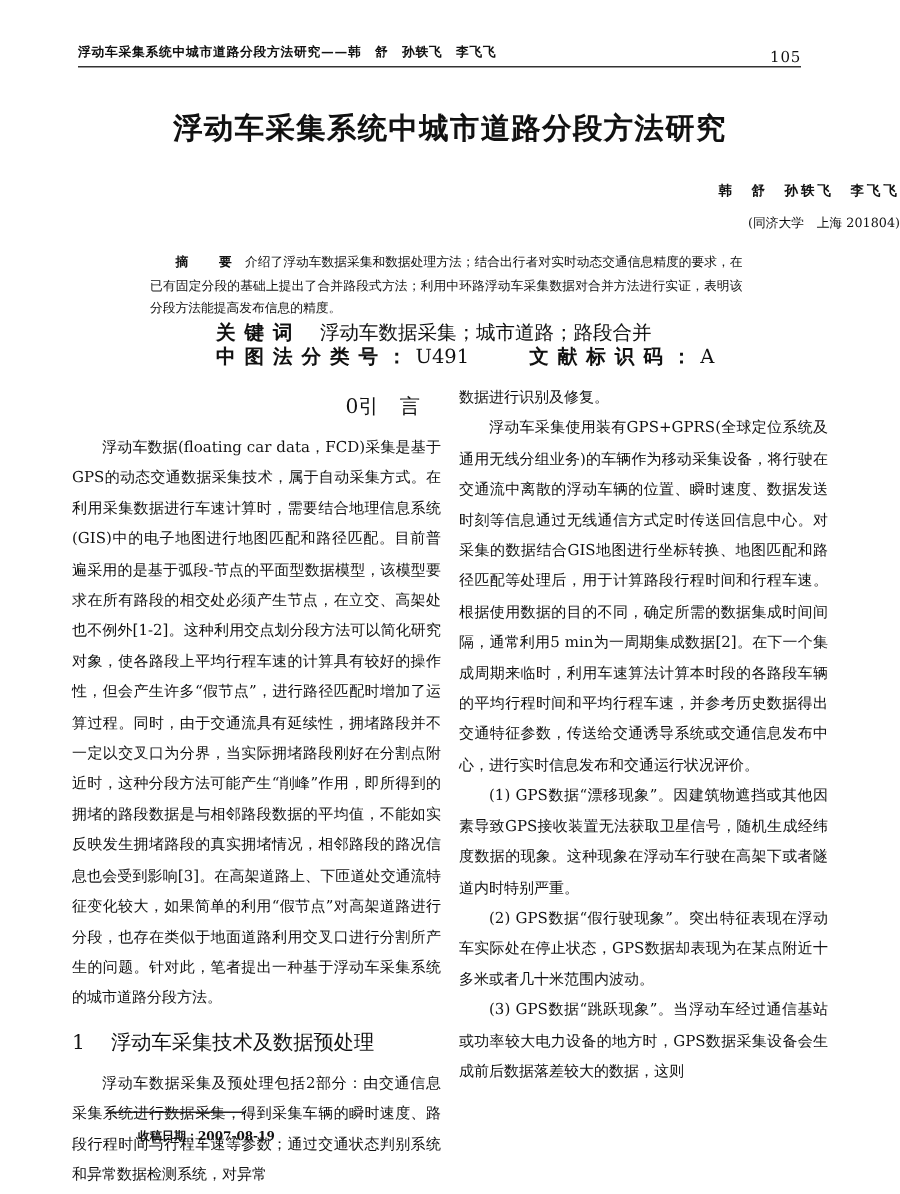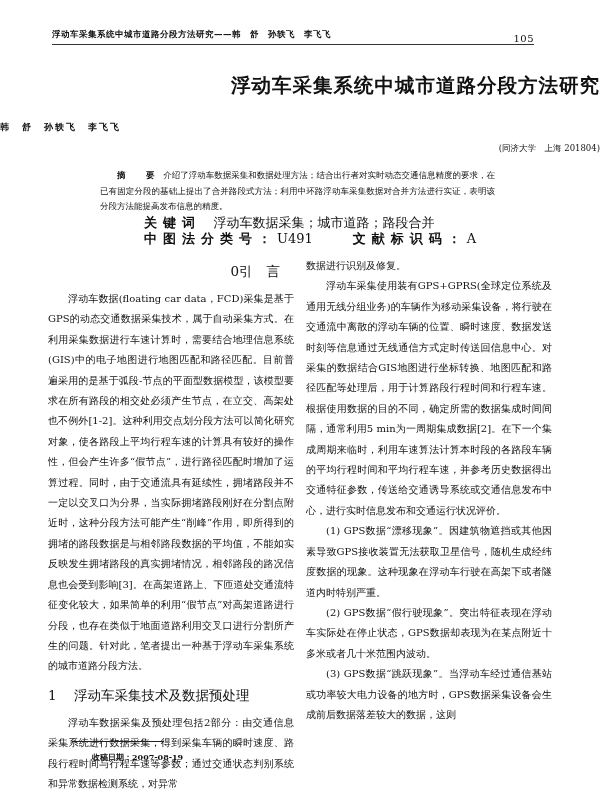--- a/index.html
+++ b/index.html
@@ -2,23 +2,23 @@
 <html><head>
 <meta charset="utf-8">
 <style>
   html, body { margin:0; padding:0; background:#ffffff; }
   body { width:600px; height:796px; position:relative; overflow:hidden;
          font-family:"DejaVu Serif", serif; color:#111; }
   .running-head { position:absolute; left:52px; top:29px; width:482px; height:14px;
                   font-size:8.5px; font-weight:bold; letter-spacing:0.5px; }
   .running-head .pg { position:absolute; right:0; top:4px; font-size:10px; font-weight:normal; }
   .head-rule { position:absolute; left:52px; top:44px; width:482px; height:1px; background:#333; }
-  .title { position:absolute; left:0; width:600px; top:72px; text-align:right;
+  .title { position:absolute; left:0; width:600px; top:72px; text-align:center;
            font-size:19.5px; font-weight:bold; letter-spacing:1px; }
-  .authors { position:absolute; left:0; width:600px; top:121px; text-align:left;
+  .authors { position:absolute; left:0; width:600px; top:121px; text-align:right;
              font-size:9px; font-weight:bold; word-spacing:10px; letter-spacing:2px; }
   .affil { position:absolute; left:0; width:600px; top:143px; text-align:right; font-size:8.5px; }
   .abstract { position:absolute; left:100px; top:168px; width:395px; font-size:8.5px; line-height:15.5px; }
   .abstract p { margin:0; text-indent:2em; text-align:justify; }
   .abstract .lbl { font-weight:bold; letter-spacing:6px; }
   .kw, .cls { margin:0; font-size:13px; line-height:16px; padding-left:18px; }
   .kw .lbl, .cls .lbl { font-weight:bold; }
   .cls span.gap { display:inline-block; width:40px; }
   .col { position:absolute; top:256px; width:246px; font-size:10px; line-height:20.4px; }
   .col-left { left:48px; }

